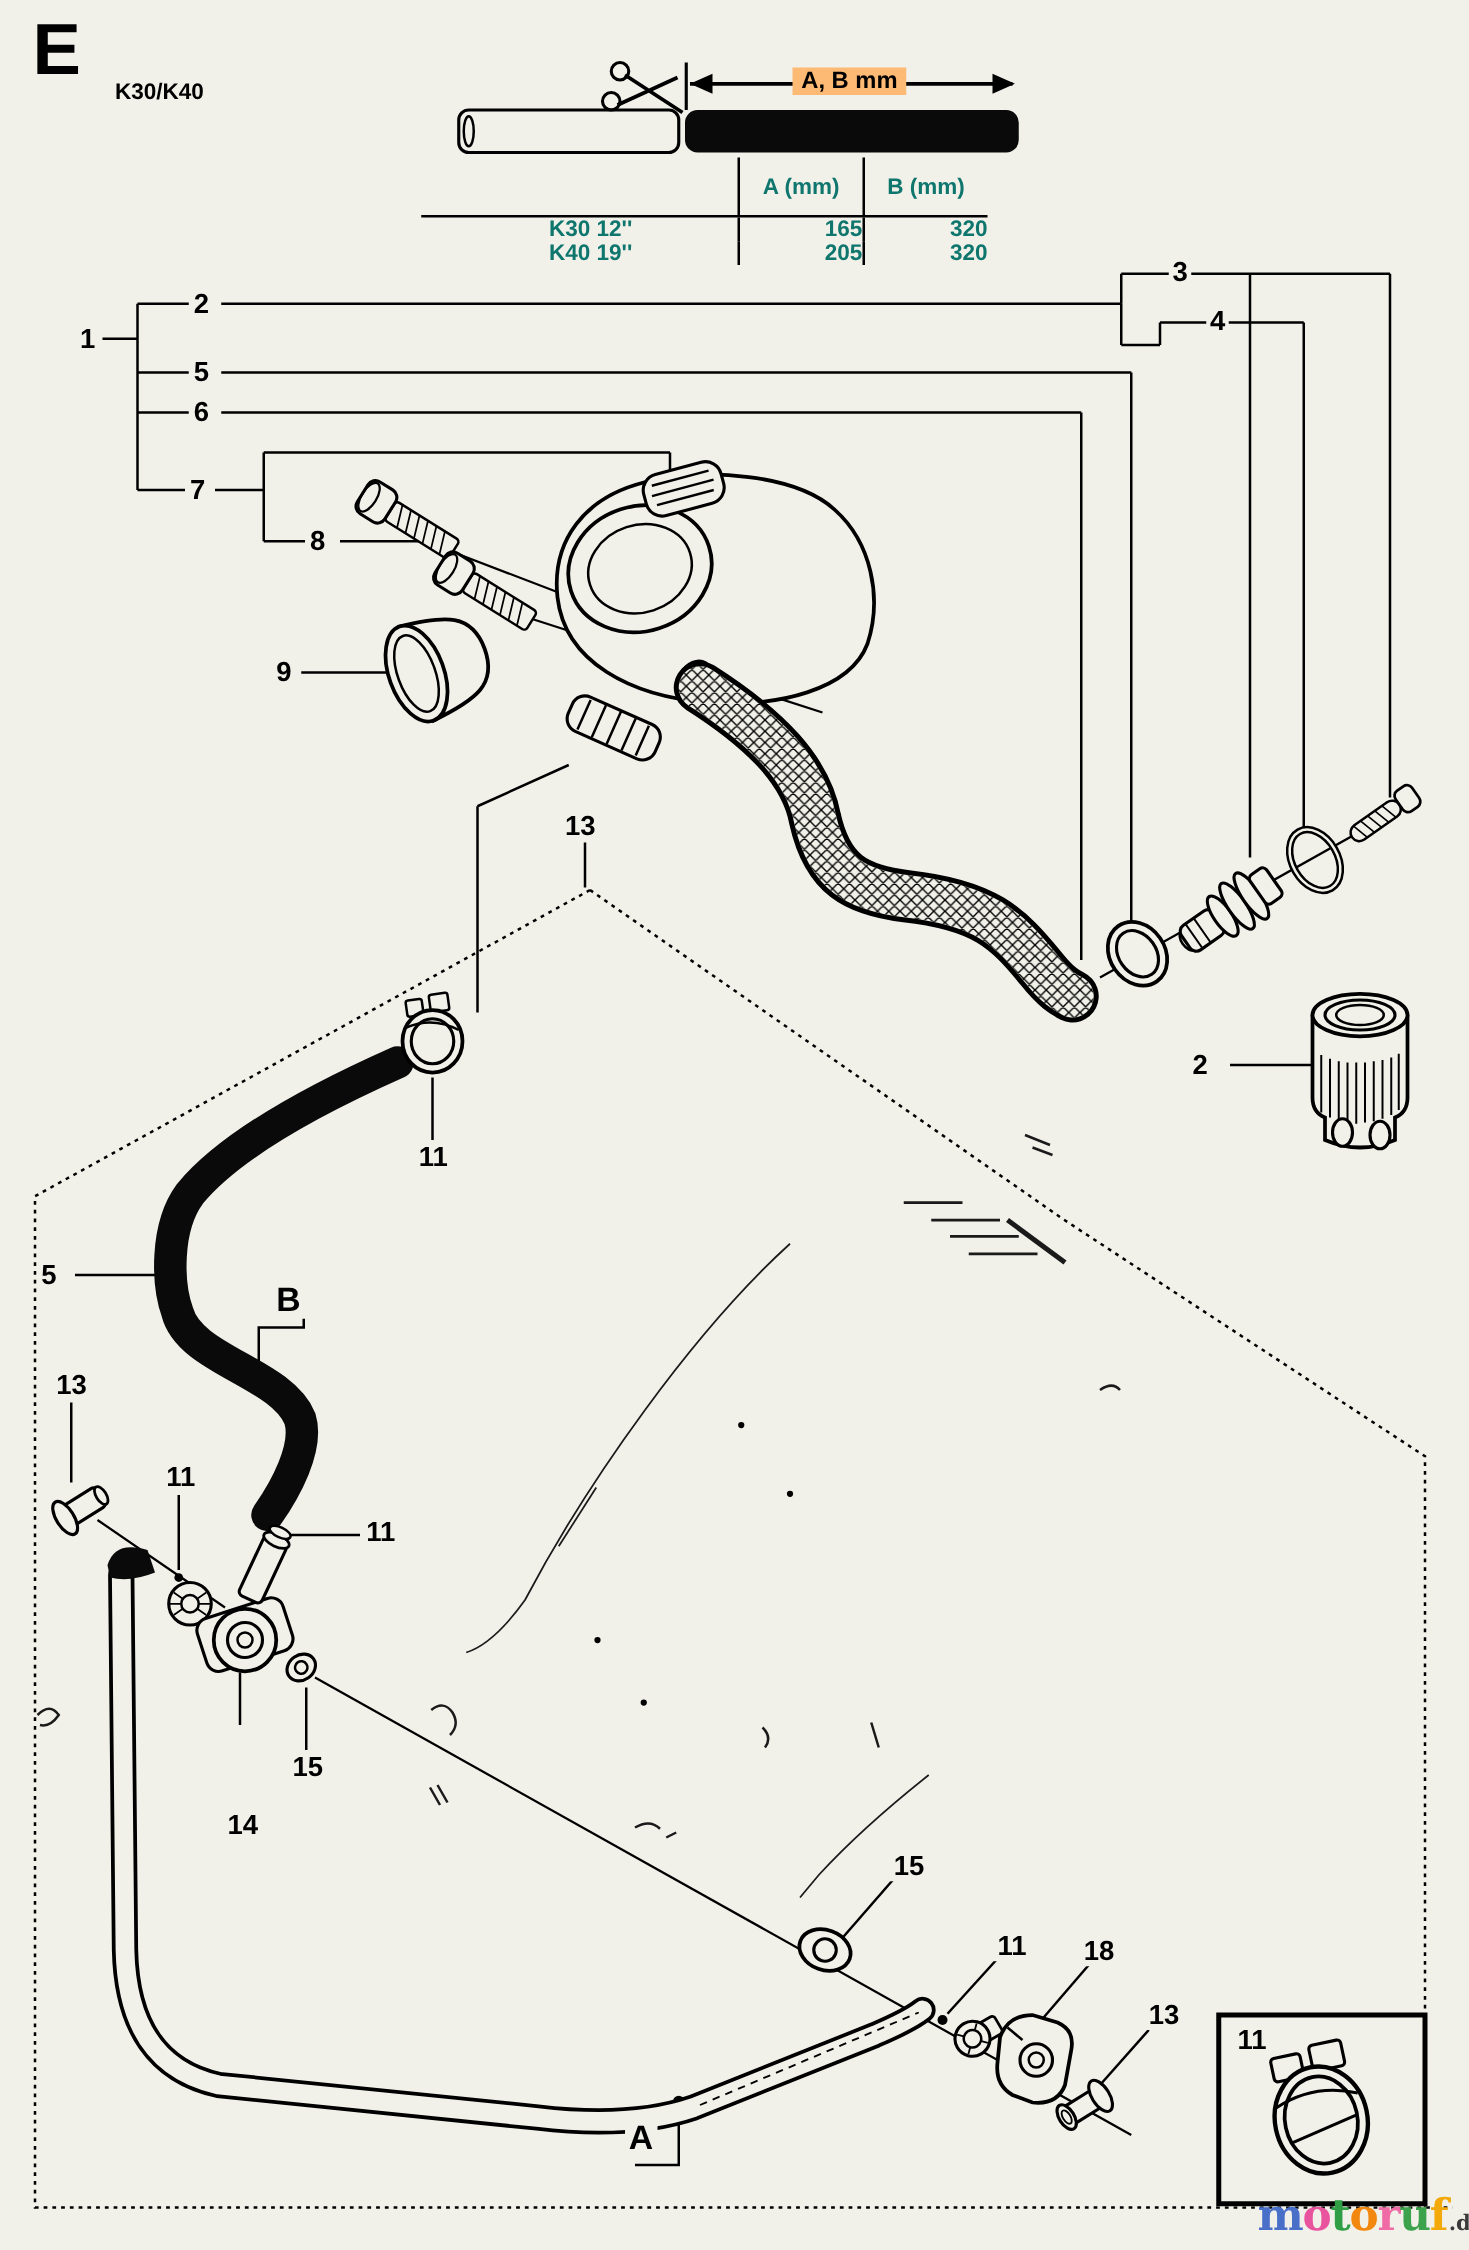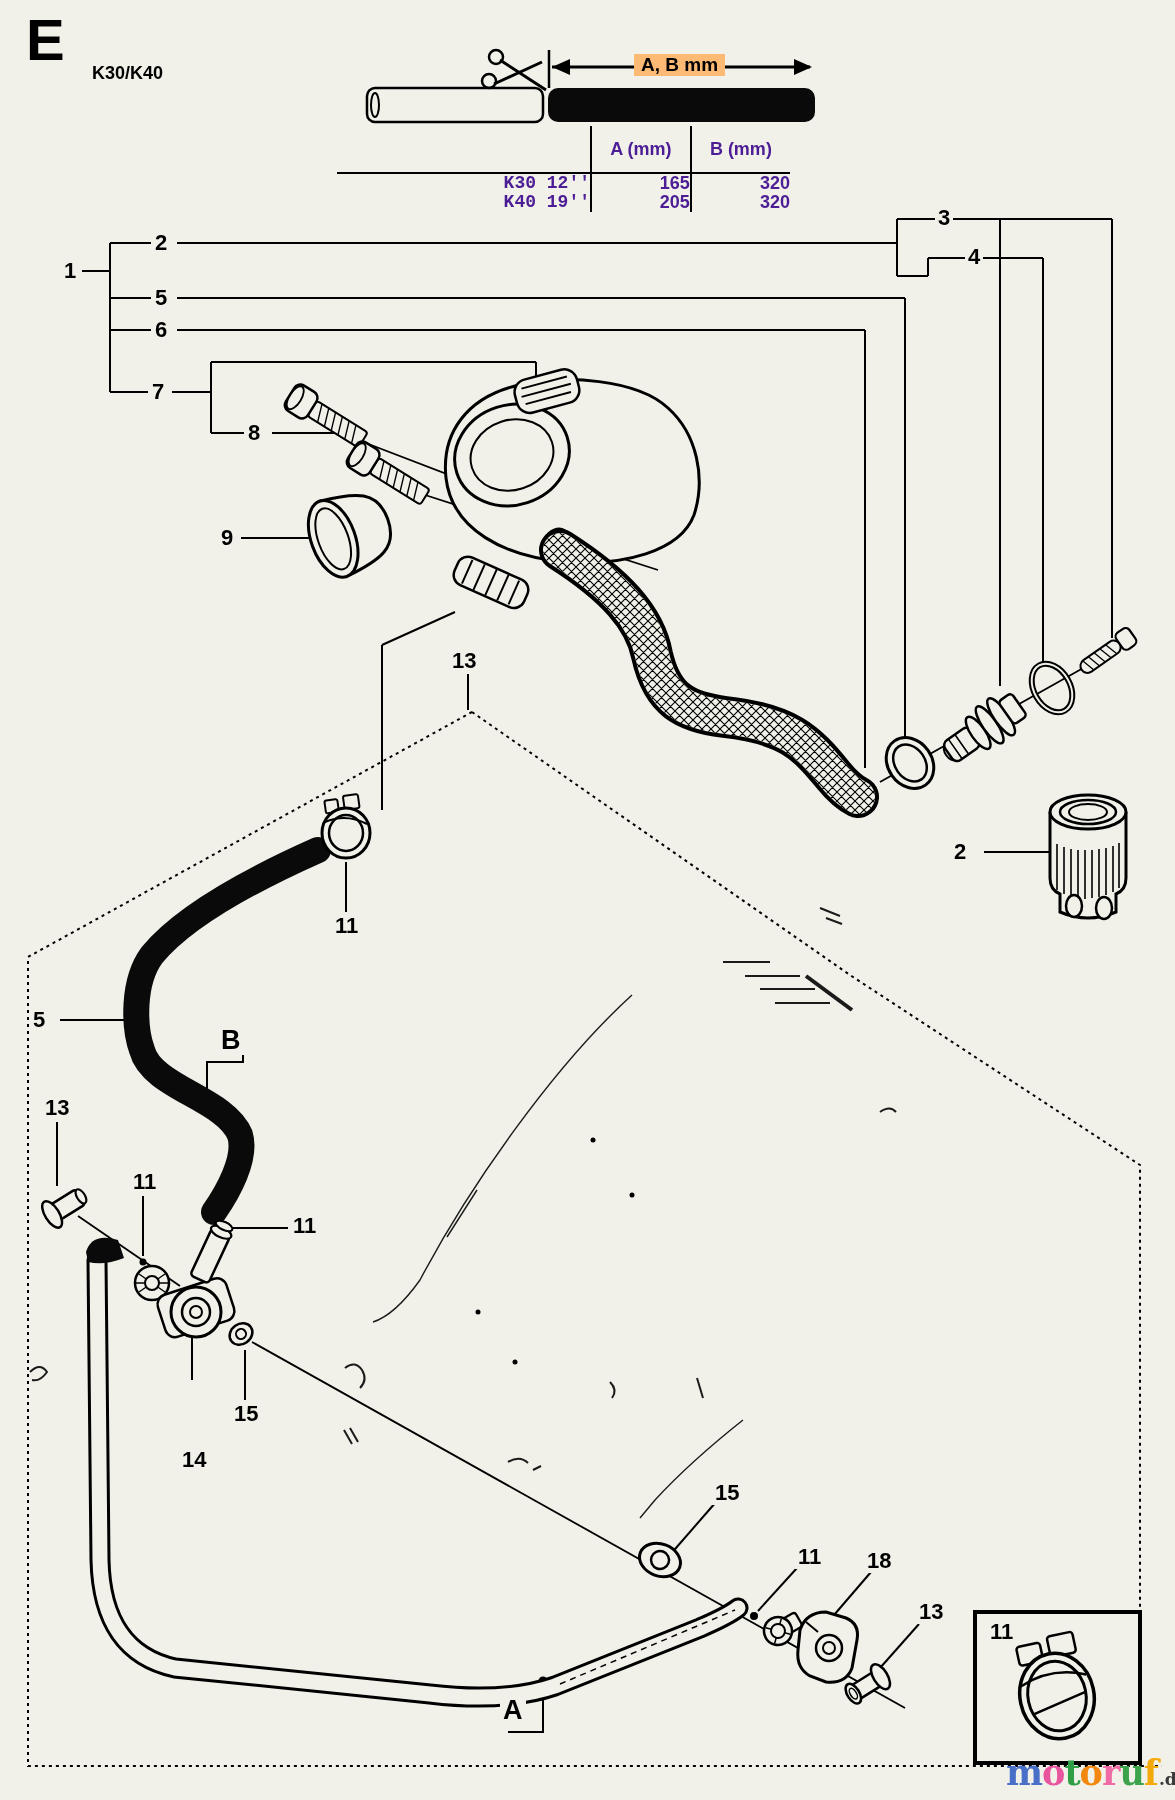--- a/index.html
+++ b/index.html
@@ -9,24 +9,24 @@
   .lbl{position:absolute;z-index:2;font-weight:bold;font-size:22px;line-height:1;color:#000;
        background:#f1f1ea;padding:1px 3px;white-space:nowrap;}
   .lbl.big{font-size:27px;}
   .hdr-letter{position:absolute;left:26px;top:14px;font-size:58px;font-weight:bold;line-height:.9;z-index:2;}
   .hdr-model{position:absolute;left:92px;top:24px;font-size:18px;font-weight:bold;z-index:2;margin-top:39px;}
   .dim-lbl{position:absolute;left:634px;top:54px;font-size:19px;font-weight:bold;z-index:2;
            background:#fdba74;padding:0 7px;}
   
   #spec{position:absolute;left:337px;top:126px;width:453px;z-index:2;border-collapse:collapse;
         background:#f1f1ea;}
-  #spec th,#spec td{border:0;font-size:18px;color:#4c1d95;}
+  #spec th,#spec td{border:0;font-size:18px;color:#0f766e;}
   #spec th{height:44px;font-weight:bold;text-align:center;border-bottom:2px solid #000;}
   #spec td{height:19px;font-weight:bold;text-align:right;padding:0;line-height:1.05;}
-  #spec .c-model{width:234px;text-align:right;padding-left:18px;font-family:Liberation Mono, monospace;}
+  #spec .c-model{width:234px;text-align:center;padding-left:18px;}
   #spec .v-sep{border-left:2px solid #000;}
   
   #inset{position:absolute;left:973px;top:1610px;width:169px;height:155px;border:4px solid #000;
          background:#f1f1ea;z-index:2;box-sizing:border-box;}
   #inset .lbl{left:10px;top:6px;}
   
   #wm{position:absolute;left:1006px;top:1752px;z-index:3;display:flex;align-items:baseline;
       font-family:"DejaVu Serif",serif;font-weight:bold;}
   #wm .word span{font-size:35px;letter-spacing:-1px;}
   #wm .tld{font-size:17px;color:#3a3a3a;margin-left:1px;}

